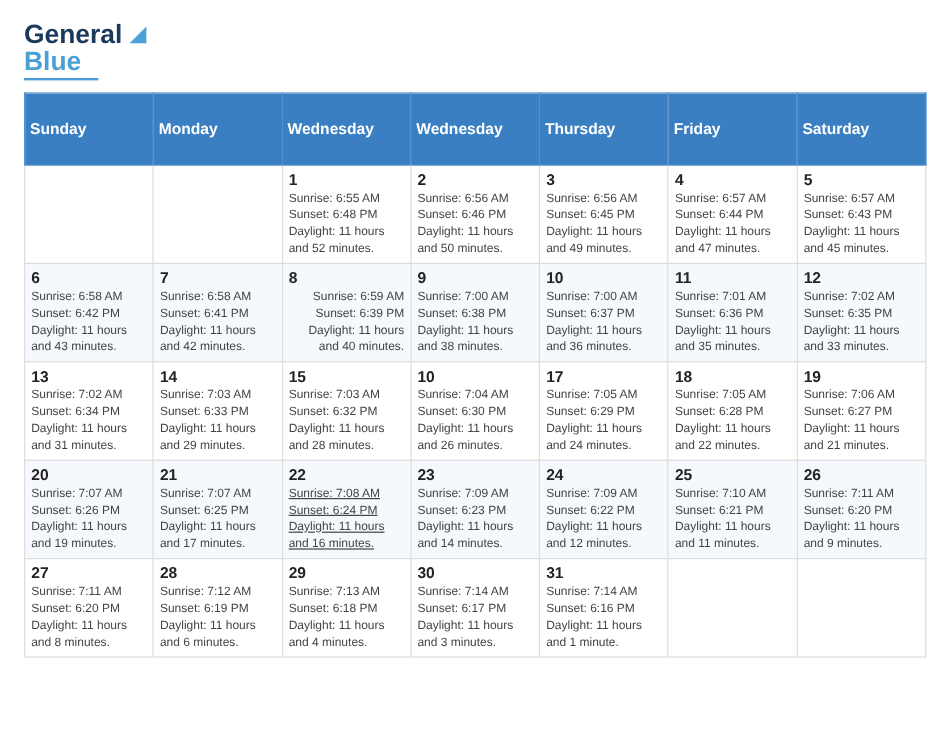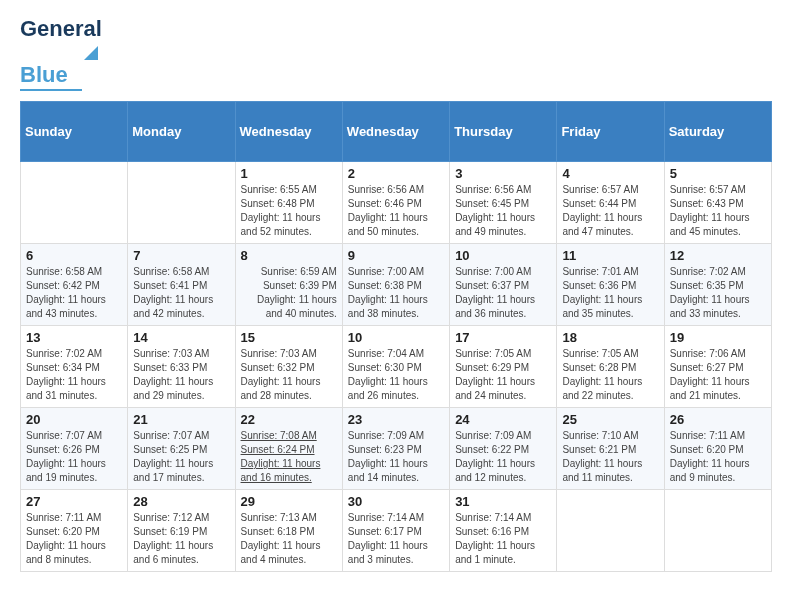--- a/index.html
+++ b/index.html
@@ -73,21 +73,21 @@
     }
     .empty-cell {
       background: #fff !important;
     }
   </style>
 </head>
 <body>
 
 <div class="header-area">
   <div class="logo">
-    <div style="display:flex; align-items:flex-end; gap:0;flex-direction:column;">
+    <div style="display:flex; align-items:flex-end; gap:0;">
       <span style="font-size:22px;font-weight:bold;color:#1a3a5c;">General</span>
       <svg width="22" height="22" viewBox="0 0 22 22" style="margin-left:2px;margin-bottom:2px;">
         <polygon points="4,18 18,4 18,18" fill="#4a9fd4"></polygon>
       </svg>
     </div>
     <div style="display:flex; align-items:flex-start; margin-top:-4px;">
       <span style="font-size:22px;font-weight:bold;color:#4a9fd4;">Blue</span>
     </div>
     <div style="width:62px;height:2px;background:#4a9fd4;margin-top:1px;"></div>
   </div>

